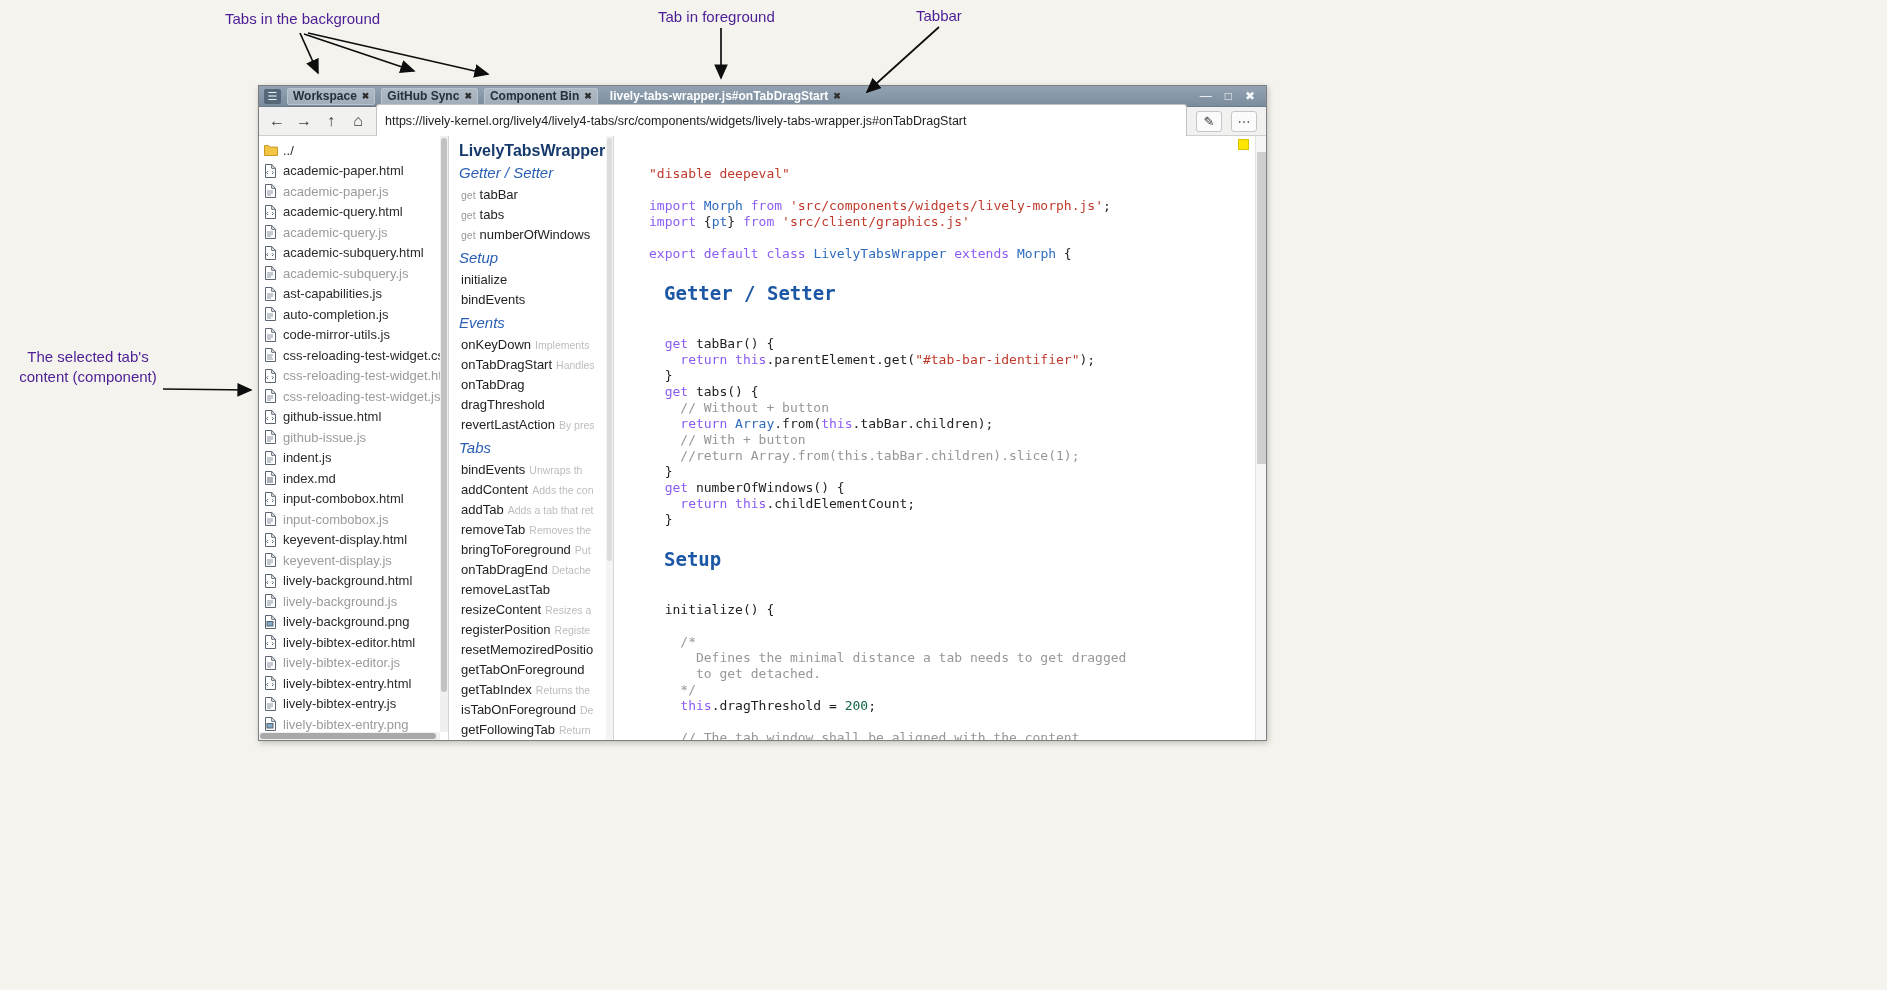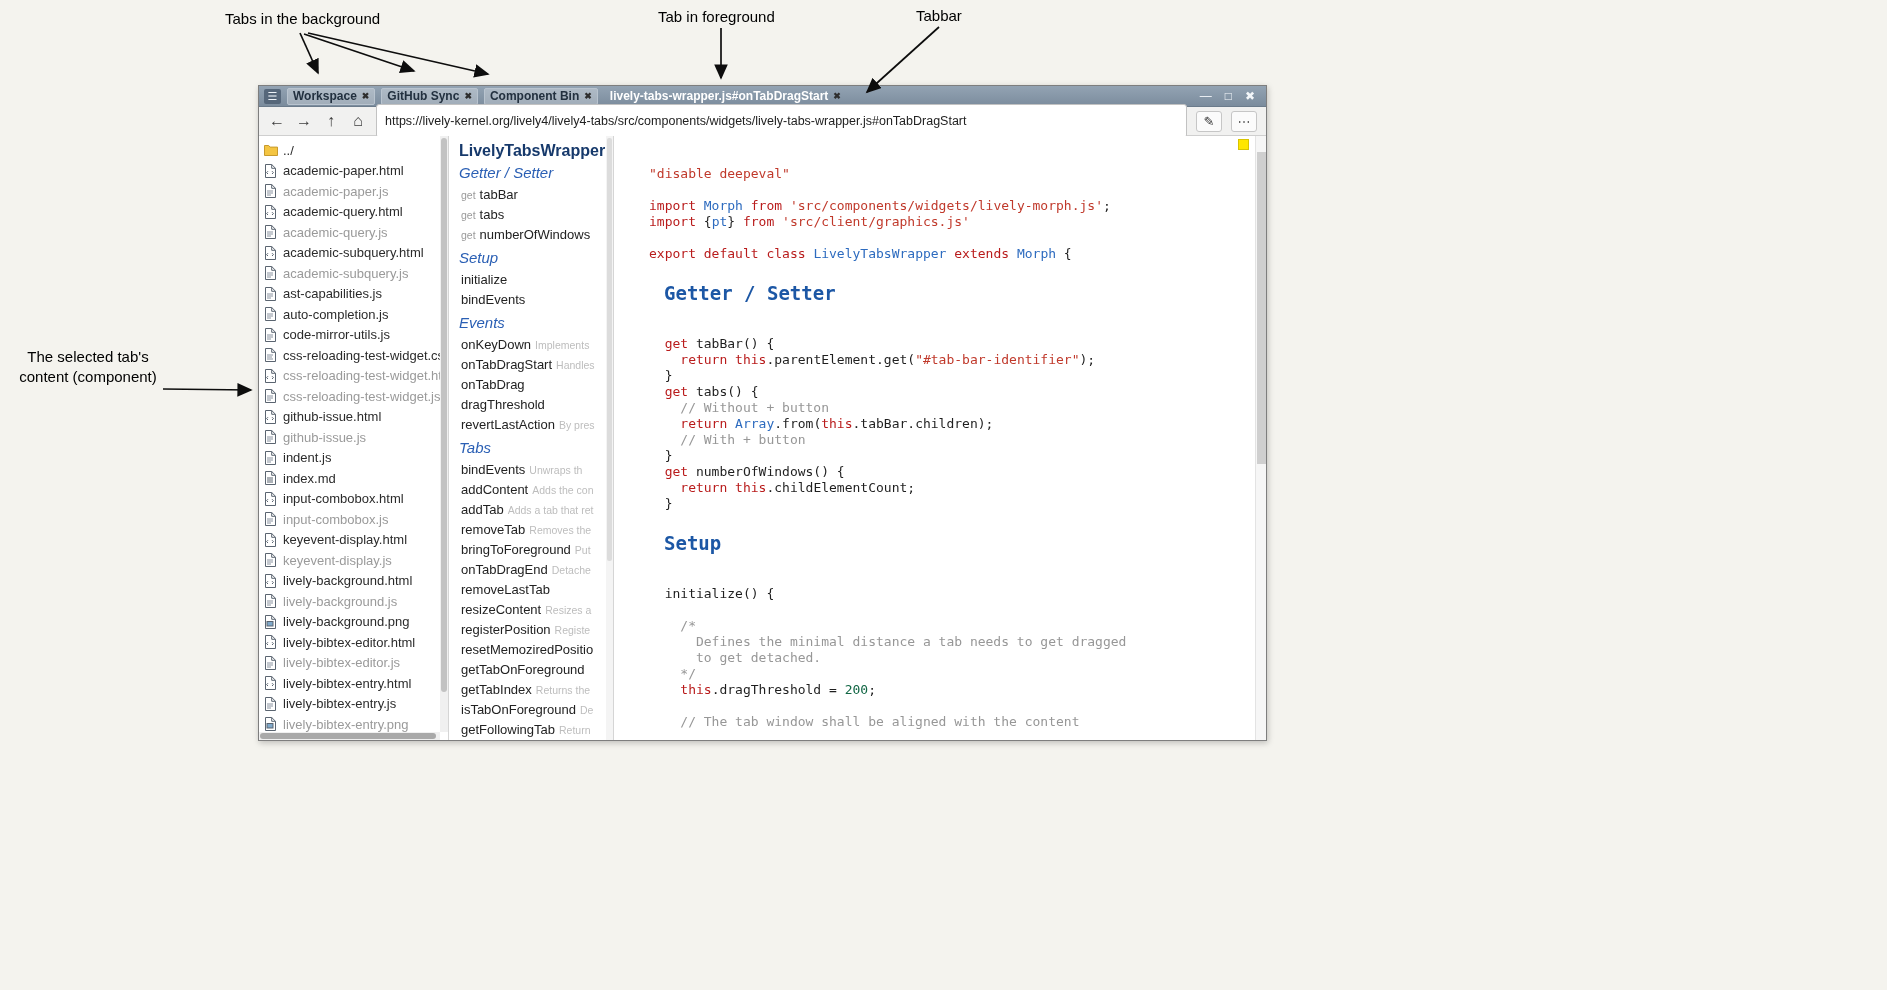--- a/index.html
+++ b/index.html
@@ -1,20 +1,20 @@
 <!DOCTYPE html>
 <html><head>
 <meta charset="utf-8">
 <style>
   * { margin:0; padding:0; box-sizing:border-box; }
   html,body { width:1887px; height:990px; }
   body { background:#f4f3ee; font-family:"Liberation Sans",sans-serif; position:relative; overflow:hidden; }
 
   
-  .ann { position:absolute; font-size:15px; color:#000000; z-index:40; }
+  .ann { position:absolute; font-size:15px; color:#4c1d95; z-index:40; }
   #ann-tabs-bg { left:225px; top:10px; }
   #ann-tab-fg  { left:658px; top:8px; }
   #ann-tabbar  { left:916px; top:7px; }
   #ann-content { left:6px; top:347px; width:164px; text-align:center; line-height:20px; }
   .arrows { position:absolute; left:0; top:0; width:1887px; height:990px; pointer-events:none; z-index:41; }
 
   
   .window { position:absolute; left:258px; top:85px; width:1009px; height:656px; background:#fff;
             border:1px solid #7e7e7e; box-shadow:1px 2px 6px rgba(0,0,0,.22); display:flex; flex-direction:column; }
 
@@ -61,21 +61,21 @@
   .oget { font-size:10.5px; color:#9a9a9a; }
   .odoc { font-size:10.5px; color:#bdbdbd; }
   .oscroll { position:absolute; right:0; top:0; bottom:0; width:7px; background:#f4f4f4; }
   .othumb { position:absolute; top:2px; left:1px; width:5px; height:70%; background:#dcdcdc; border-radius:2px; }
 
   
   .editorpane { flex:1; position:relative; overflow:hidden; font-family:"DejaVu Sans Mono","Liberation Mono",monospace; }
   .codelines { padding:30px 20px 0 35px; }
   .cline { font-size:13px; line-height:16px; white-space:pre; color:#1f1f1f; }
   .chead { font-size:19px; line-height:26px; font-weight:bold; color:#1c57a5; margin:18px 0 30px; padding-left:15px; white-space:pre; }
-  .tk-k { color:#b91c1c; }
+  .tk-k { color:#8b5cf6; }
   .tk-d { color:#2d6bbf;margin-top:12px; }
   .tk-s { color:#c0392b; }
   .tk-c { color:#979797; }
   .tk-n { color:#116644; }
   .tk-p { color:#1f1f1f; }
   .marker { position:absolute; top:3px; right:17px; width:11px; height:11px; border:1px solid #d8c400; }
   .escroll { position:absolute; right:0; top:0; bottom:0; width:11px; background:#f6f6f6; border-left:1px solid #e3e3e3; }
   .ethumb { position:absolute; top:16px; left:1px; width:9px; height:312px; background:#cfcfcf; }
 </style>
 </head>
@@ -554,20 +554,21 @@
           <div class="cline">&nbsp;</div>
           <div class="cline"><span class="tk-k">export</span><span class="tk-p"> </span><span class="tk-k">default</span><span class="tk-p"> </span><span class="tk-k">class</span><span class="tk-p"> </span><span class="tk-d">LivelyTabsWrapper</span><span class="tk-p"> </span><span class="tk-k">extends</span><span class="tk-p"> </span><span class="tk-d">Morph</span><span class="tk-p"> {</span></div>
           <div class="chead">Getter / Setter</div>
           <div class="cline"><span class="tk-p">  </span><span class="tk-k">get</span><span class="tk-p"> tabBar() {</span></div>
           <div class="cline"><span class="tk-p">    </span><span class="tk-k">return</span><span class="tk-p"> </span><span class="tk-k">this</span><span class="tk-p">.parentElement.get(</span><span class="tk-s">"#tab-bar-identifier"</span><span class="tk-p">);</span></div>
           <div class="cline"><span class="tk-p">  }</span></div>
           <div class="cline"><span class="tk-p">  </span><span class="tk-k">get</span><span class="tk-p"> tabs() {</span></div>
           <div class="cline"><span class="tk-c">    // Without + button</span></div>
           <div class="cline"><span class="tk-p">    </span><span class="tk-k">return</span><span class="tk-p"> </span><span class="tk-d">Array</span><span class="tk-p">.from(</span><span class="tk-k">this</span><span class="tk-p">.tabBar.children);</span></div>
           <div class="cline"><span class="tk-c">    // With + button</span></div>
+          <div class="cline"><span class="tk-c">    //return Array.from(this.tabBar.children).slice(1);</span></div>
           <div class="cline"><span class="tk-p">  }</span></div>
           <div class="cline"><span class="tk-p">  </span><span class="tk-k">get</span><span class="tk-p"> numberOfWindows() {</span></div>
           <div class="cline"><span class="tk-p">    </span><span class="tk-k">return</span><span class="tk-p"> </span><span class="tk-k">this</span><span class="tk-p">.childElementCount;</span></div>
           <div class="cline"><span class="tk-p">  }</span></div>
           <div class="chead">Setup</div>
           <div class="cline"><span class="tk-p">  initialize() {</span></div>
           <div class="cline">&nbsp;</div>
           <div class="cline"><span class="tk-c">    /*</span></div>
           <div class="cline"><span class="tk-c">      Defines the minimal distance a tab needs to get dragged</span></div>
           <div class="cline"><span class="tk-c">      to get detached.</span></div>

